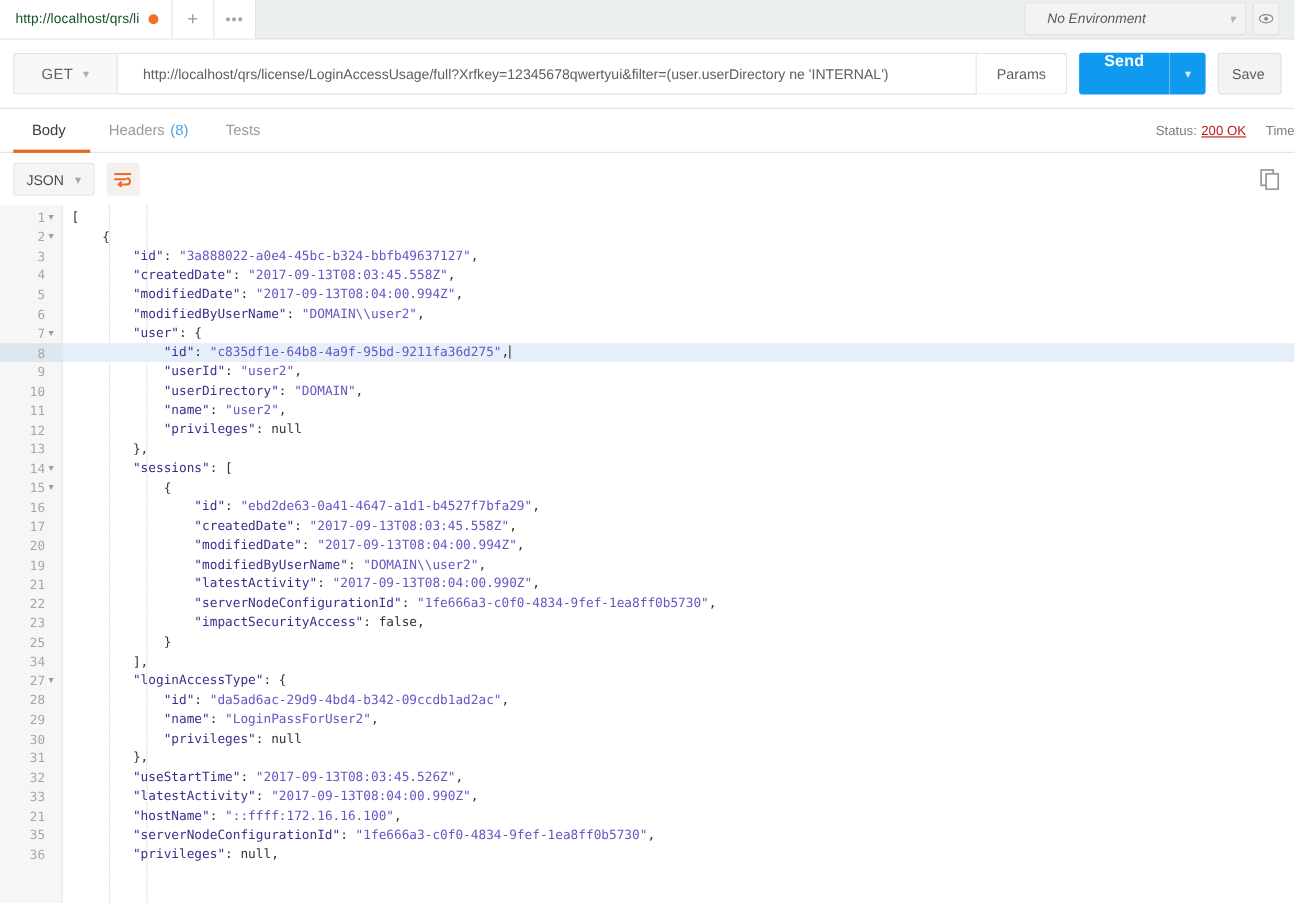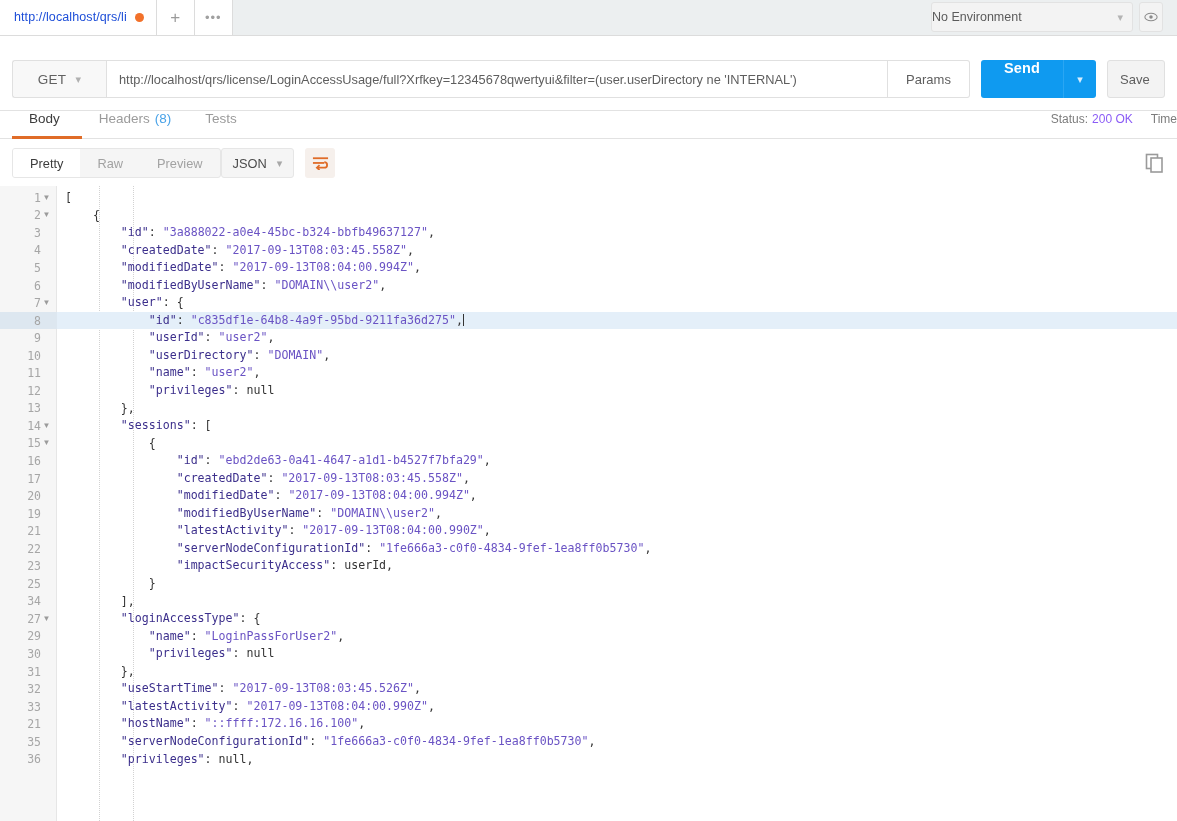--- a/index.html
+++ b/index.html
@@ -18,67 +18,67 @@
     position: absolute; left:0; top:0; width:1177px; height:36px;
     background:#eceff0; border-bottom:1px solid #dcdcdc;
     display:flex; align-items:flex-end;
   }
   .reqtab {
     height:36px; background:#fff; border-right:1px solid #dcdcdc;
     display:flex; align-items:center; gap:8px;
     padding:0 12px 0 14px; min-width:140px; max-width:160px;
   }
   .reqtab .label {
-    font-size:12.5px; color:#1d4ed8; white-space:nowrap;
+    font-size:12.5px; color:#14532d; white-space:nowrap;
     overflow:hidden; text-overflow:clip; max-width:118px; letter-spacing:.1px;
   }
   .dot-unsaved { width:9px; height:9px; border-radius:50%; background:#f2712a; flex:0 0 auto; }
   .tabbtn {
     height:36px; width:38px; background:#fff; border-right:1px solid #dcdcdc;
     display:flex; align-items:center; justify-content:center;
     color:#9a9a9a; font-size:17px; line-height:1;
   }
   .tabbtn.dots { font-size:13px; letter-spacing:1px; color:#a0a0a0; }
   .tabstrip-rest { flex:1 1 auto; height:36px; }
 
   .envbox {
     position:absolute; right:14px; top:2px; height:30px; width:232px;
     display:flex; align-items:center;
   }
   .envsel {
     flex:1 1 auto; height:30px; background:#f3f3f3; border:1px solid #e2e2e2;
     border-radius:3px; display:flex; align-items:center; justify-content:space-between;
-    padding:0 9px 0 0; font-size:12.5px; color:#5b5b5b;
+    padding:0 9px 0 20px; font-size:12.5px; color:#5b5b5b;font-style:italic;
   }
   .envsel .chev { color:#b4b4b4; font-size:11px; }
   .eyebtn {
     margin-left:6px; width:24px; height:30px; background:#f3f3f3;
     border:1px solid #e2e2e2; border-radius:3px;
     display:flex; align-items:center; justify-content:center;
     overflow:hidden;
   }
 
   
   .reqbar {
     position:absolute; left:0; top:36px; width:1177px; height:63px;
     background:#fff; border-bottom:1px solid #e2e2e2;
-    display:flex; align-items:center; padding:0 12px;margin-top:12px;
+    display:flex; align-items:center; padding:0 12px;
   }
   .method {
     width:94px; height:38px; background:#f8f8f8;
     border:1px solid #e0e0e0; border-right:none;
     border-radius:3px 0 0 3px;
     display:flex; align-items:center; justify-content:center; gap:9px;
     font-size:13.5px; color:#616161; letter-spacing:.3px;
   }
   .method .chev { color:#b0b0b0; font-size:11px; }
   .urlfield {
     flex:1 1 auto; height:38px; background:#fff;
     border:1px solid #e0e0e0;
-    display:flex; align-items:center; padding:0 12px;
+    display:flex; align-items:center; padding:0 23px;
     font-size:12.8px; color:#5e5e5e; white-space:nowrap; overflow:hidden;
   }
   .params {
     width:82px; height:38px; background:#fff; border:1px solid #e0e0e0; border-left:none;
     border-radius:0 3px 3px 0;
     display:flex; align-items:center; justify-content:center;
     font-size:13px; color:#5e5e5e;
   }
   .sendgrp { display:flex; margin-left:11px; }
   .sendbtn {
@@ -110,21 +110,21 @@
   }
   .restab.active { color:#3c3c3c; }
   .restab.active:after {
     content:""; position:absolute; left:0; right:0; bottom:-1px; height:3px; background:#e06c28;
   }
   .restab .cnt { color:#4aa3e8; }
   .statusarea {
     margin-left:auto; display:flex; align-items:center; gap:18px;
     padding-right:0; font-size:12px; color:#7c7c7c; white-space:nowrap;
   }
-  .statusarea .sval { color:#8b5cf6; margin-left:4px; }
+  .statusarea .sval { color:#b91c1c; margin-left:4px;text-decoration:underline; }
 
   
   .fmtbar {
     position:absolute; left:0; top:140px; width:1177px; height:46px;
     background:#fff; display:flex; align-items:center; padding:0 12px;
   }
   .segwrap {
     height:30px; background:#f5f5f5; border:1px solid #e6e6e6; border-radius:3px;
     display:flex; align-items:stretch; overflow:hidden;
   }
@@ -261,31 +261,20 @@
     </div>
     <div class="statusarea">
       <div>
         <span>Status:</span><span class="sval">200 OK</span>
       </div>
       <div>Time</div>
     </div>
   </div>
 
   <div class="fmtbar">
-    <div class="segwrap">
-      <div class="seg active">
-        <span>Pretty</span>
-      </div>
-      <div class="seg">
-        <span>Raw</span>
-      </div>
-      <div class="seg">
-        <span>Preview</span>
-      </div>
-    </div>
     <div class="jsonsel">
       <span>JSON</span>
       <span class="chev">▾</span>
     </div>
     <div class="wrapbtn">
       <svg width="17" height="14" viewBox="0 0 18 14">
         <rect x="1" y="1" width="16" height="1.9" fill="#e06c28"></rect>
         <rect x="1" y="6" width="12" height="1.9" fill="#e06c28"></rect>
         <path d="M13 6 a3 3 0 0 1 0 6 H6" fill="none" stroke="#e06c28" stroke-width="1.9"></path>
         <path d="M8 9.3 L5.2 12 L8 14.4" fill="none" stroke="#e06c28" stroke-width="1.9"></path>
@@ -449,21 +438,21 @@
             <span class="lnum">22</span>
             <span class="fold none">▼</span>
           </div>
           <div class="ctext"><span class="tok-key">                "serverNodeConfigurationId"</span><span class="tok-punct">: </span><span class="tok-str">"1fe666a3-c0f0-4834-9fef-1ea8ff0b5730"</span><span class="tok-punct">,</span></div>
         </div>
         <div class="cline">
           <div class="gutter">
             <span class="lnum">23</span>
             <span class="fold none">▼</span>
           </div>
-          <div class="ctext"><span class="tok-key">                "impactSecurityAccess"</span><span class="tok-punct">: </span><span class="tok-lit">userId</span><span class="tok-punct">,</span></div>
+          <div class="ctext"><span class="tok-key">                "impactSecurityAccess"</span><span class="tok-punct">: </span><span class="tok-lit">false</span><span class="tok-punct">,</span></div>
         </div>
         <div class="cline">
           <div class="gutter">
             <span class="lnum">25</span>
             <span class="fold none">▼</span>
           </div>
           <div class="ctext"><span class="tok-punct">            }</span></div>
         </div>
         <div class="cline">
           <div class="gutter">
@@ -474,20 +463,27 @@
         </div>
         <div class="cline">
           <div class="gutter">
             <span class="lnum">27</span>
             <span class="fold">▼</span>
           </div>
           <div class="ctext"><span class="tok-key">        "loginAccessType"</span><span class="tok-punct">: {</span></div>
         </div>
         <div class="cline">
           <div class="gutter">
+            <span class="lnum">28</span>
+            <span class="fold none">▼</span>
+          </div>
+          <div class="ctext"><span class="tok-key">            "id"</span><span class="tok-punct">: </span><span class="tok-str">"da5ad6ac-29d9-4bd4-b342-09ccdb1ad2ac"</span><span class="tok-punct">,</span></div>
+        </div>
+        <div class="cline">
+          <div class="gutter">
             <span class="lnum">29</span>
             <span class="fold none">▼</span>
           </div>
           <div class="ctext"><span class="tok-key">            "name"</span><span class="tok-punct">: </span><span class="tok-str">"LoginPassForUser2"</span><span class="tok-punct">,</span></div>
         </div>
         <div class="cline">
           <div class="gutter">
             <span class="lnum">30</span>
             <span class="fold none">▼</span>
           </div>

